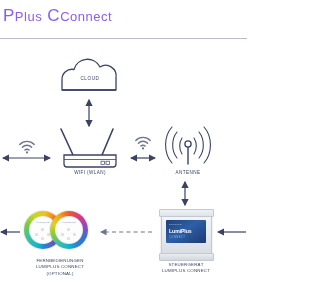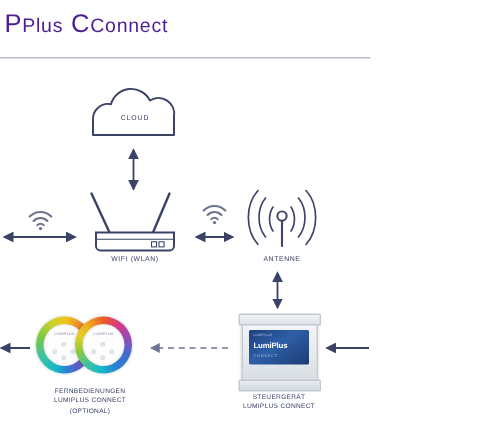--- a/index.html
+++ b/index.html
@@ -11,21 +11,21 @@
     overflow:hidden;
     position:relative;
   }
   #page{position:relative;width:247px;height:296px;}
 
   
   .title{
     position:absolute;left:3px;top:6px;
     font-size:17px;
     letter-spacing:0.5px;
-    color:#4c1d95;
+    color:#8b5cf6;
     font-weight:400;
     white-space:nowrap;
   }
   .title .cap{font-size:17px;}
   .title .sm{font-size:13px;}
   .divider{
     position:absolute;left:0px;top:38px;width:247px;height:1px;
     background:#b9bdd2;
   }
 

